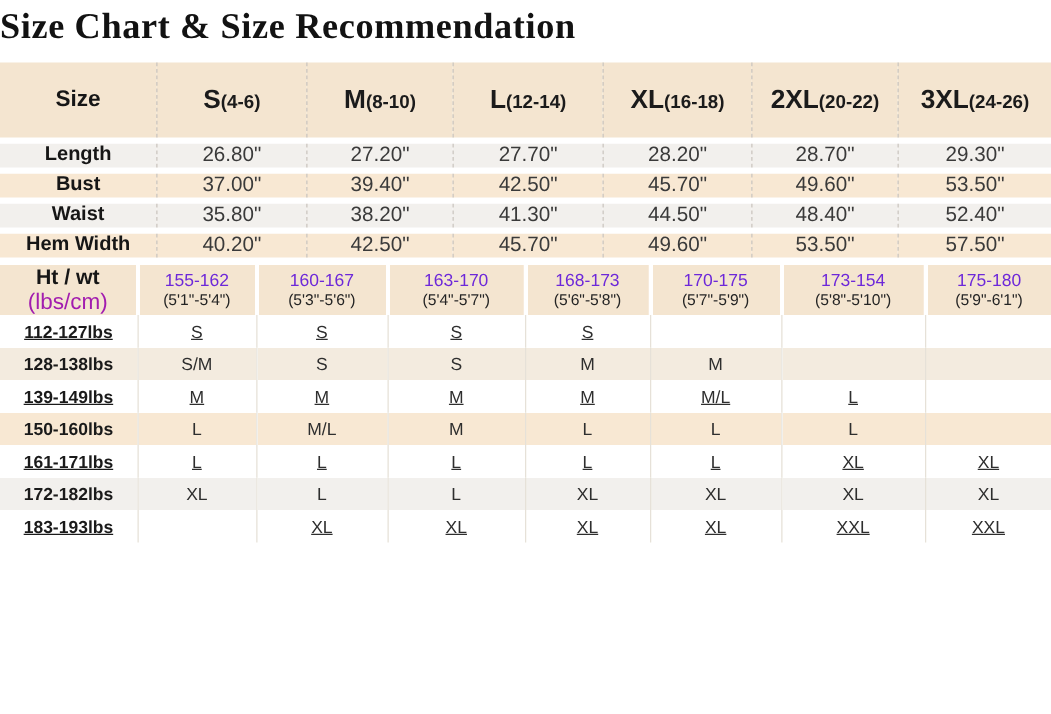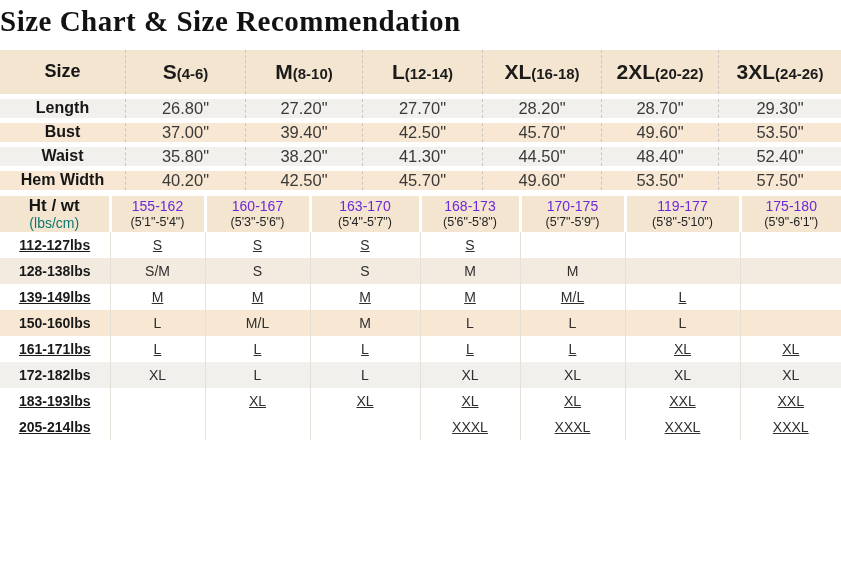--- a/index.html
+++ b/index.html
@@ -28,37 +28,37 @@
   
   .tone-header { background: #f4e5d0; }
   .tone-gray   { background: #f2f0ed; }
   .tone-peach  { background: #f8e8d3; }
   .tone-cream  { background: #faf0e2; }
   .tone-beige  { background: #f3ebdf; }
   .tone-white  { background: #ffffff; text-decoration: underline; }
 
   
   .t1 { border-collapse: separate; border-spacing: 0 5px; }
-  .t1 thead th { height: 44px; }
+  .t1 thead th { height: 60px; }
   .t1 tbody th, .t1 tbody td { height: 18px; }
   .t1 tr > *:not(:first-child) { border-left: 1px dashed #c9c4bd; }
   .t1 .corner { font-size: 18px; font-weight: 700; color: #161616; }
   .t1 .sz { font-size: 21px; font-weight: 700; color: #1b1b1b; }
   .t1 .rg { font-size: 15px; font-weight: 700; color: #1b1b1b; }
   .t1 tbody th { font-size: 16px; font-weight: 700; color: #161616; }
   .t1 tbody td { font-size: 16.5px; font-weight: 400; color: #3a3a3a; }
 
   
   .t2 { margin-top: 1px; }
   .t2 thead th { height: 36px; }
   .t2 thead th:not(:first-child) { border-left: 3px solid #ffffff; }
   .t2 tbody tr > *:not(:first-child) { border-left: 1px solid #e6e1d8; }
   .t2 tbody th, .t2 tbody td { height: 26px; }
   .t2 .c1 { display: block; font-size: 17px; font-weight: 700; color: #161616; line-height: 1.2; }
-  .t2 .c2 { display: block; font-size: 14px; font-weight: 400; color: #0f766e; line-height: 1.1; }
+  .t2 .c2 { display: block; font-size: 18px; font-weight: 400; color: #a21caf; line-height: 1.1; }
   .t2 .cm { display: block; font-size: 14px; font-weight: 400; color: #6d28d9; line-height: 1.2; }
   .t2 .ft { display: block; font-size: 12.5px; font-weight: 400; color: #242424; line-height: 1.15; }
   .t2 tbody th { font-size: 14px; font-weight: 700; color: #1a1a1a; }
   .t2 tbody td { font-size: 14px; font-weight: 400; color: #2e2e2e; }
 </style>
 </head>
 <body>
 
 <div class="page">
 
@@ -156,21 +156,21 @@
           </th>
           <th class="tone-header">
             <span class="cm">168-173</span>
             <span class="ft">(5'6"-5'8")</span>
           </th>
           <th class="tone-header">
             <span class="cm">170-175</span>
             <span class="ft">(5'7"-5'9")</span>
           </th>
           <th class="tone-header">
-            <span class="cm">119-177</span>
+            <span class="cm">173-154</span>
             <span class="ft">(5'8"-5'10")</span>
           </th>
           <th class="tone-header">
             <span class="cm">175-180</span>
             <span class="ft">(5'9"-6'1")</span>
           </th>
         </tr>
     </thead>
     <tbody>
         <tr>
@@ -236,26 +236,16 @@
         <tr>
           <th class="tone-white">183-193lbs</th>
           <td class="tone-white"></td>
           <td class="tone-white">XL</td>
           <td class="tone-white">XL</td>
           <td class="tone-white">XL</td>
           <td class="tone-white">XL</td>
           <td class="tone-white">XXL</td>
           <td class="tone-white">XXL</td>
         </tr>
-        <tr>
-          <th class="tone-white">205-214lbs</th>
-          <td class="tone-white"></td>
-          <td class="tone-white"></td>
-          <td class="tone-white"></td>
-          <td class="tone-white">XXXL</td>
-          <td class="tone-white">XXXL</td>
-          <td class="tone-white">XXXL</td>
-          <td class="tone-white">XXXL</td>
-        </tr>
       </tbody>
   </table>
 
 </div>
 
 </body></html>

